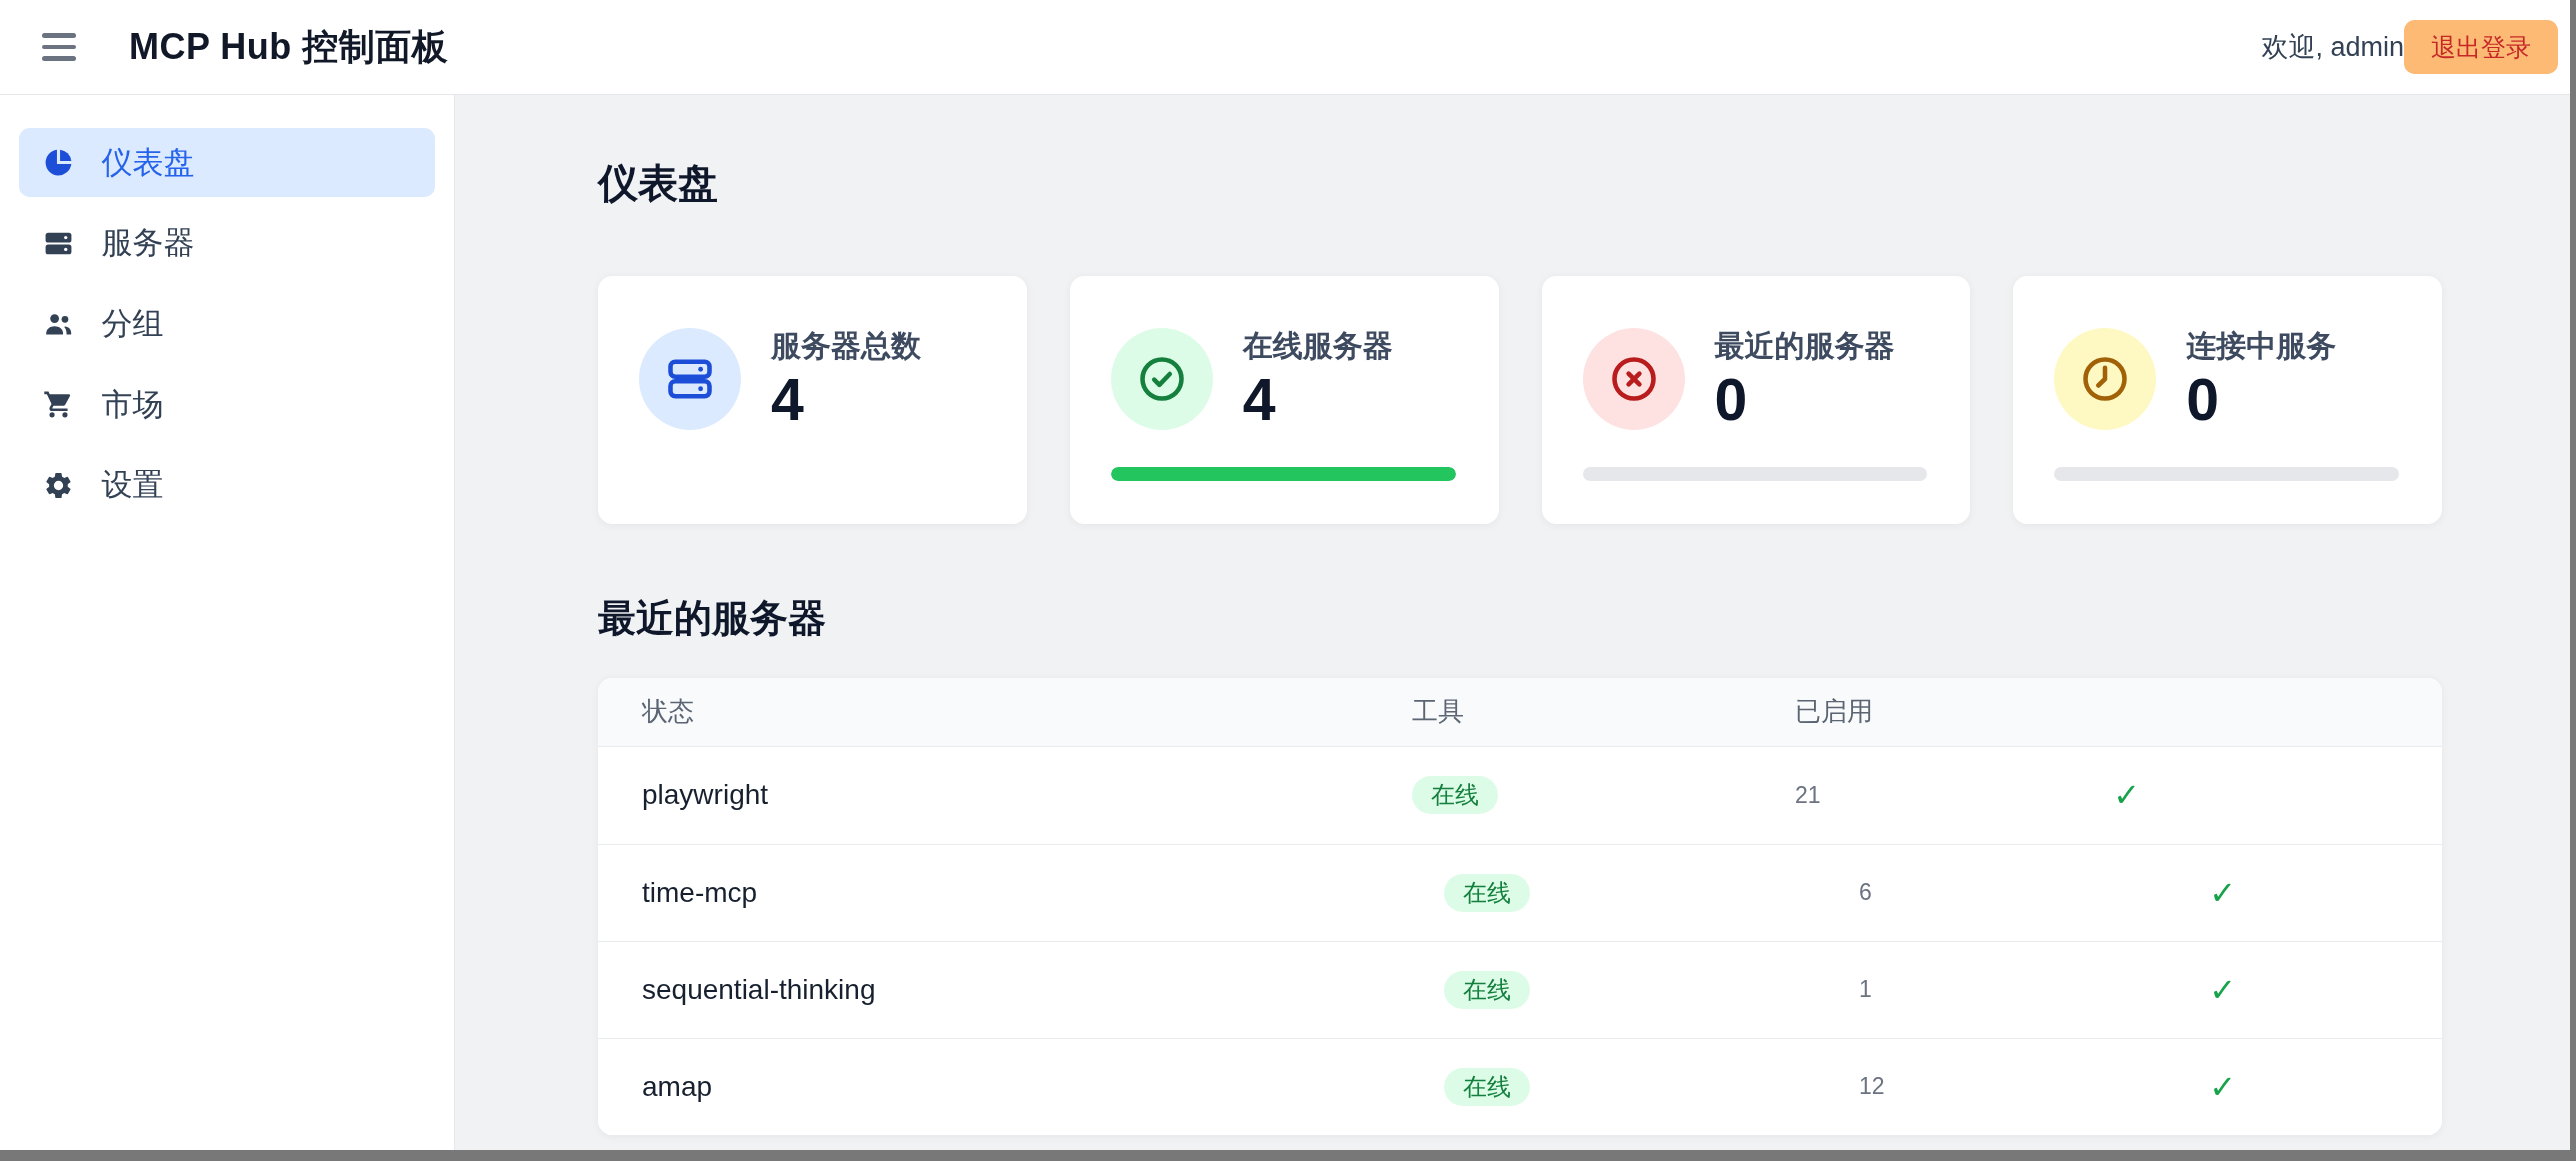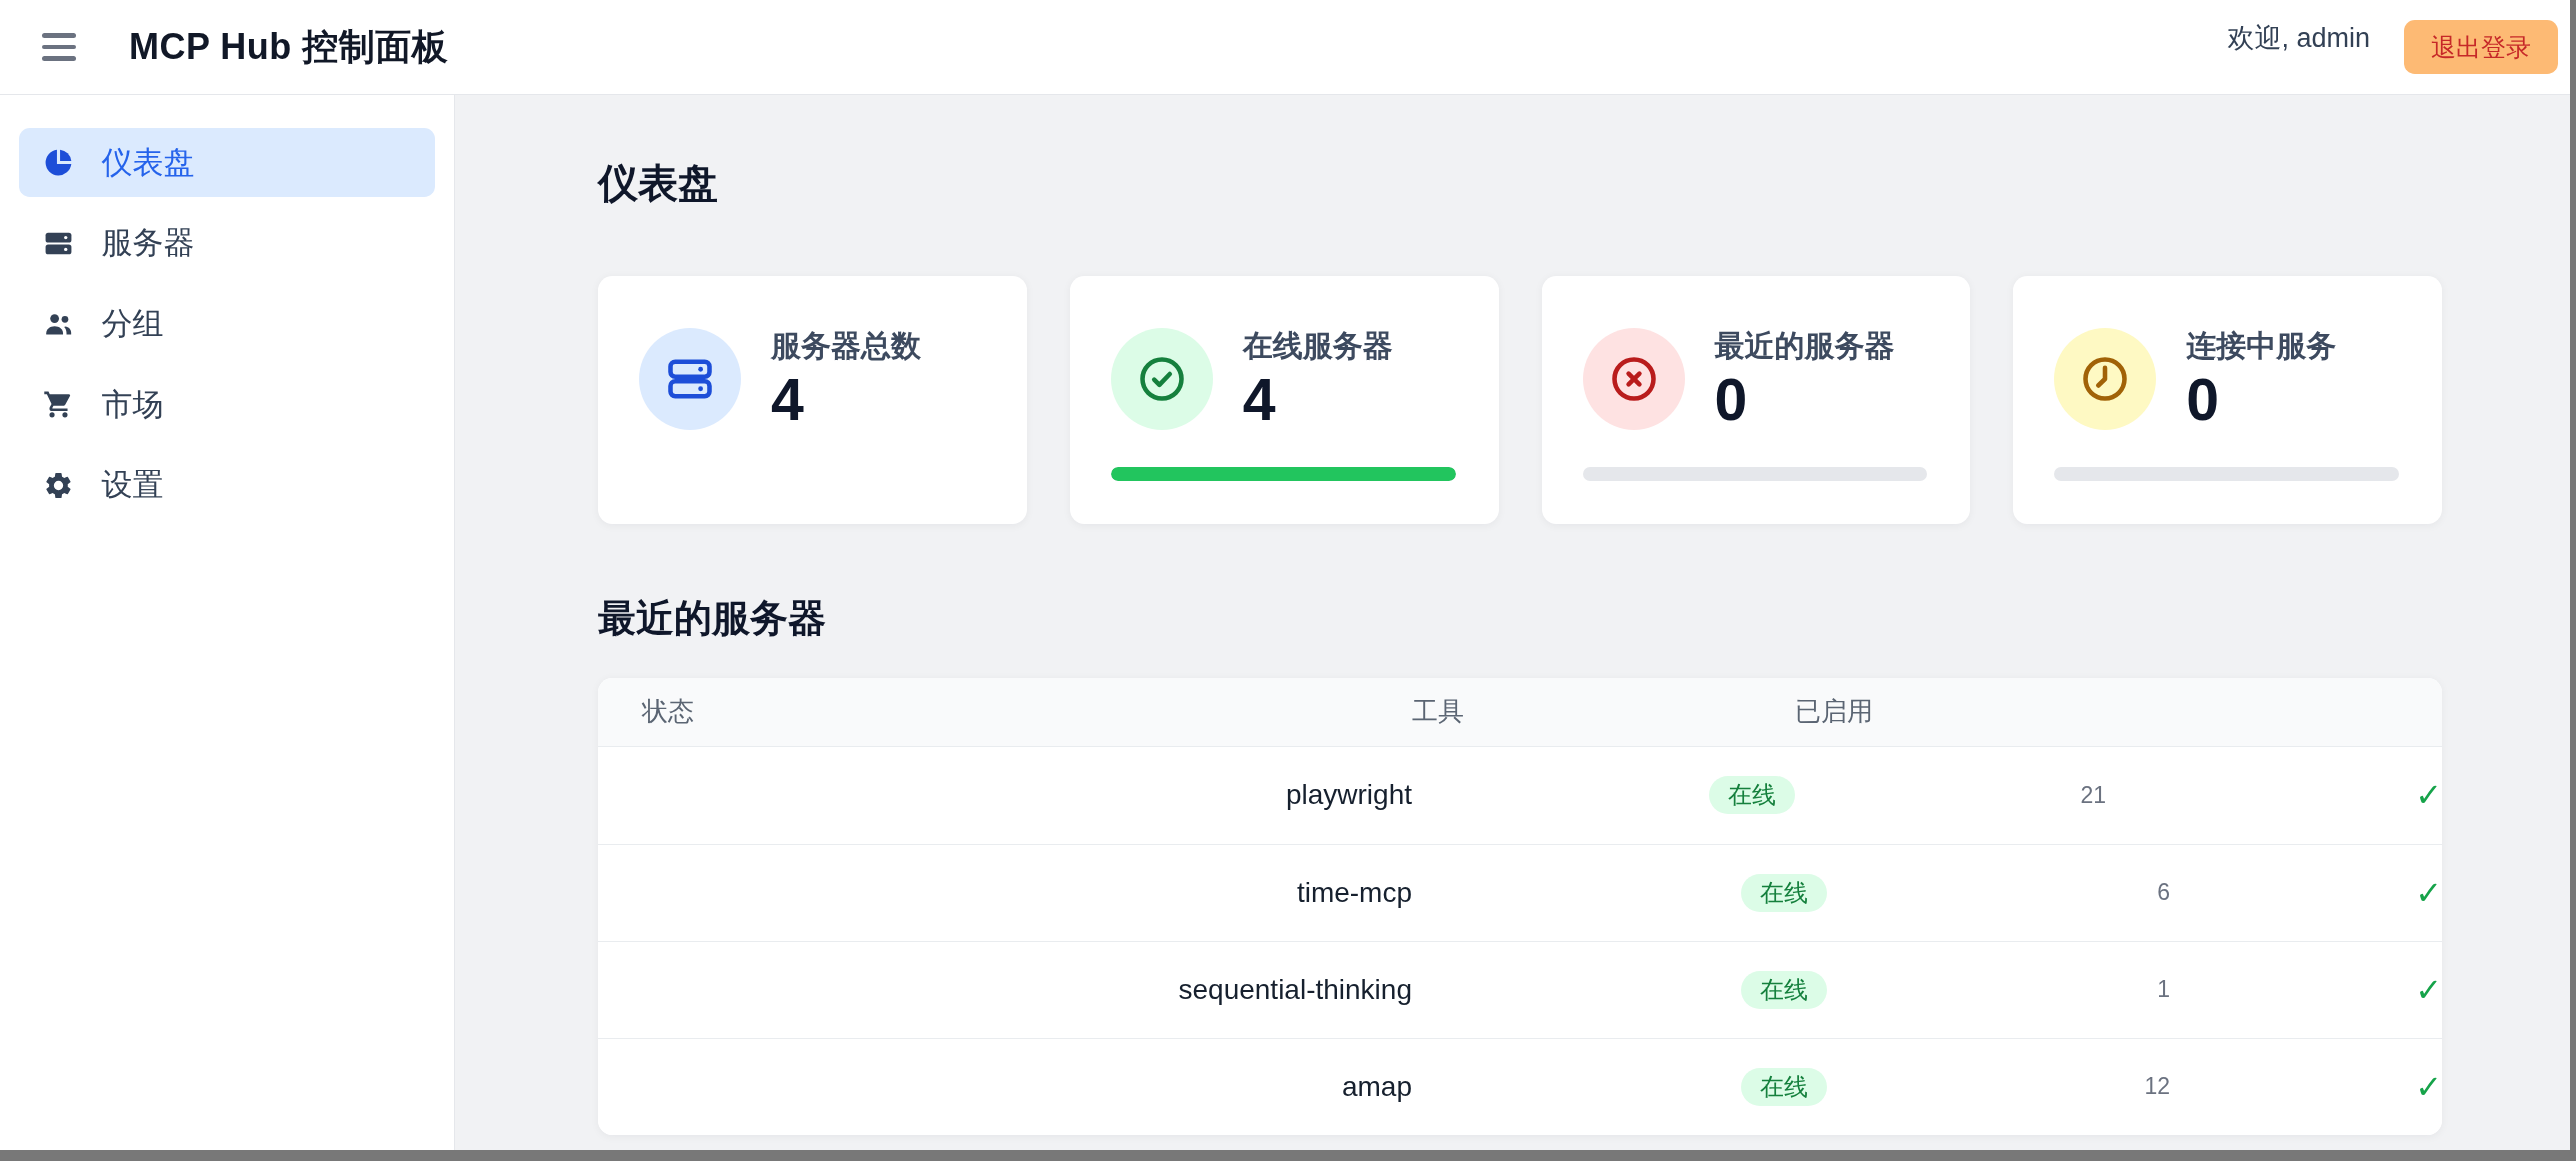--- a/index.html
+++ b/index.html
@@ -8,21 +8,21 @@
          -webkit-font-smoothing:antialiased; }
   .app { position:relative; width:2576px; height:1161px; overflow:hidden; background:#fff; }
 
   
   .header { height:95px; background:#fff; border-bottom:1.8px solid #e5e7eb;
             display:flex; align-items:center; padding:0 18px 0 42px; }
   .hamburger { width:40px; height:34px; display:flex; flex-direction:column; justify-content:center;
                gap:7.2px; background:none; border:none; cursor:pointer; }
   .hamburger span { display:block; width:34px; height:4.5px; border-radius:2.7px; background:#6b7280; }
   .app-title { margin-left:47px; font-size:36px; font-weight:700; color:#111827; letter-spacing:0.5px; }
-  .header-right { margin-left:auto; display:flex; gap:34px; }
+  .header-right { margin-left:auto; display:flex; align-items:center; }
   .welcome { font-size:27px; color:#334155; }
   .logout-btn { height:54px; padding:0 27px; border:none; border-radius:10.8px; cursor:pointer;
                 background:#fdba74; color:#c62828; font-size:25px; font-weight:500;
                 font-family:inherit; display:flex; align-items:center; }
 
   
   .body { display:flex; height:1066px; }
 
   
   .sidebar { width:455px; background:#fff; border-right:1.8px solid #e5e7eb; padding-top:33px; flex:none; }
@@ -52,21 +52,21 @@
   .stat-value { font-size:59px; font-weight:700; color:#0f172a; margin-top:3.6px; line-height:1; }
   .bar-track { margin-top:37px; height:14.4px; border-radius:7.2px; background:#e5e7eb; overflow:hidden; }
   .bar-fill { height:100%; border-radius:7.2px; width:0; }
 
   
   .section-title { font-size:38px; font-weight:700; color:#0f172a; margin:69px 0 34px 0; }
   .table { background:#fff; border-radius:14.4px; overflow:hidden; box-shadow:0 1.8px 9px rgba(15,23,42,.05); }
   .tgrid { display:grid; grid-template-columns:770px 383px 311px 1fr; align-items:center; padding-left:44px; }
   .thead { height:69px; background:#f9fafb; border-bottom:1.8px solid #e9ecef; }
   .th { font-size:26px; font-weight:500; color:#5b6573; }
-  .trow { height:97px; background:#fff;text-align:right; }
+  .trow { height:97px; background:#fff; }
   .trow + .trow { border-top:1.8px solid #e9ecef;gap:32px; }
   .td-name { font-size:28px; font-weight:500; color:#16202e; }
   .badge { display:inline-flex; align-items:center; justify-content:center; height:38px; padding:0 19px;
            border-radius:899px; background:#dcfce7; color:#15803d; font-size:24px; font-weight:500;
            width:max-content; }
   .td-tools { font-size:23px; color:#6b7280; }
   .td-enabled { font-size:32px; color:#16a34a; padding-left:7.2px; }
 
   
   .vscroll { position:absolute; top:0; right:0; width:6.3px; height:1161px; background:#787878; z-index:20; }

